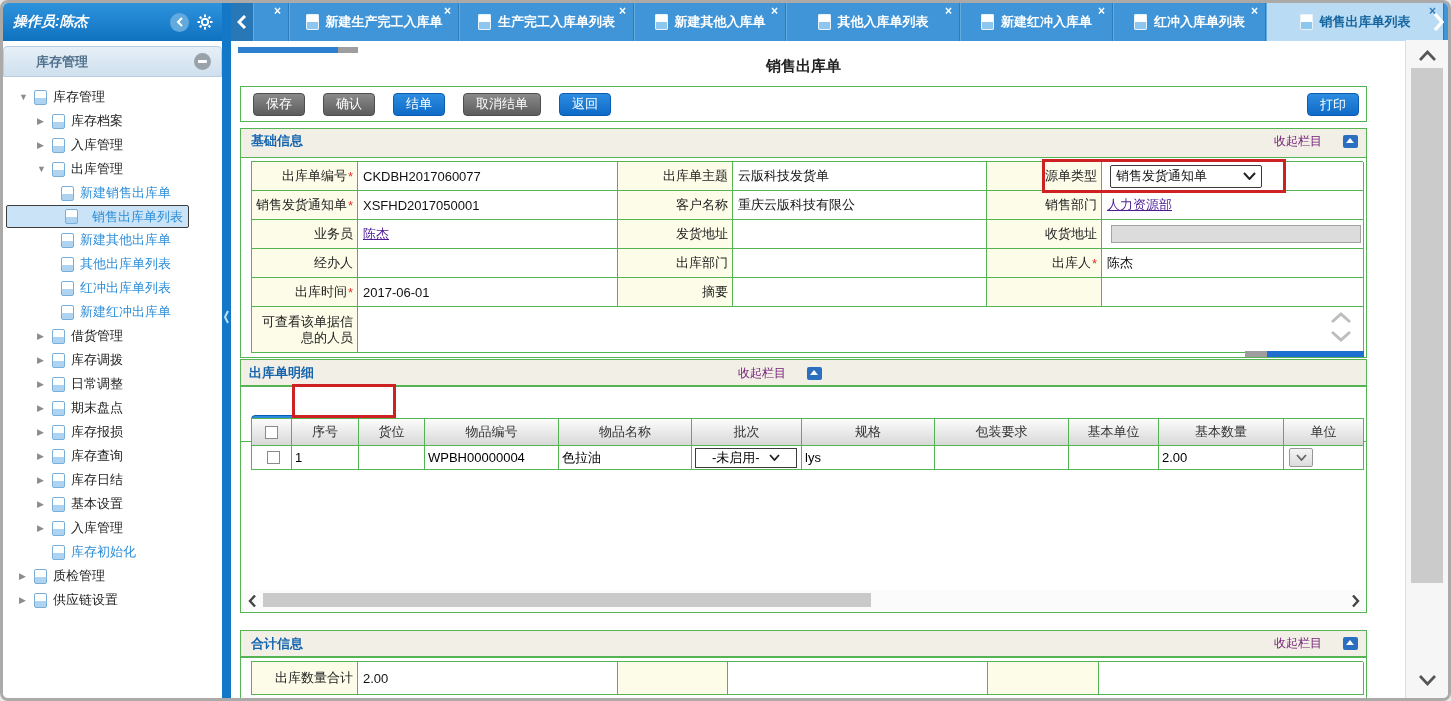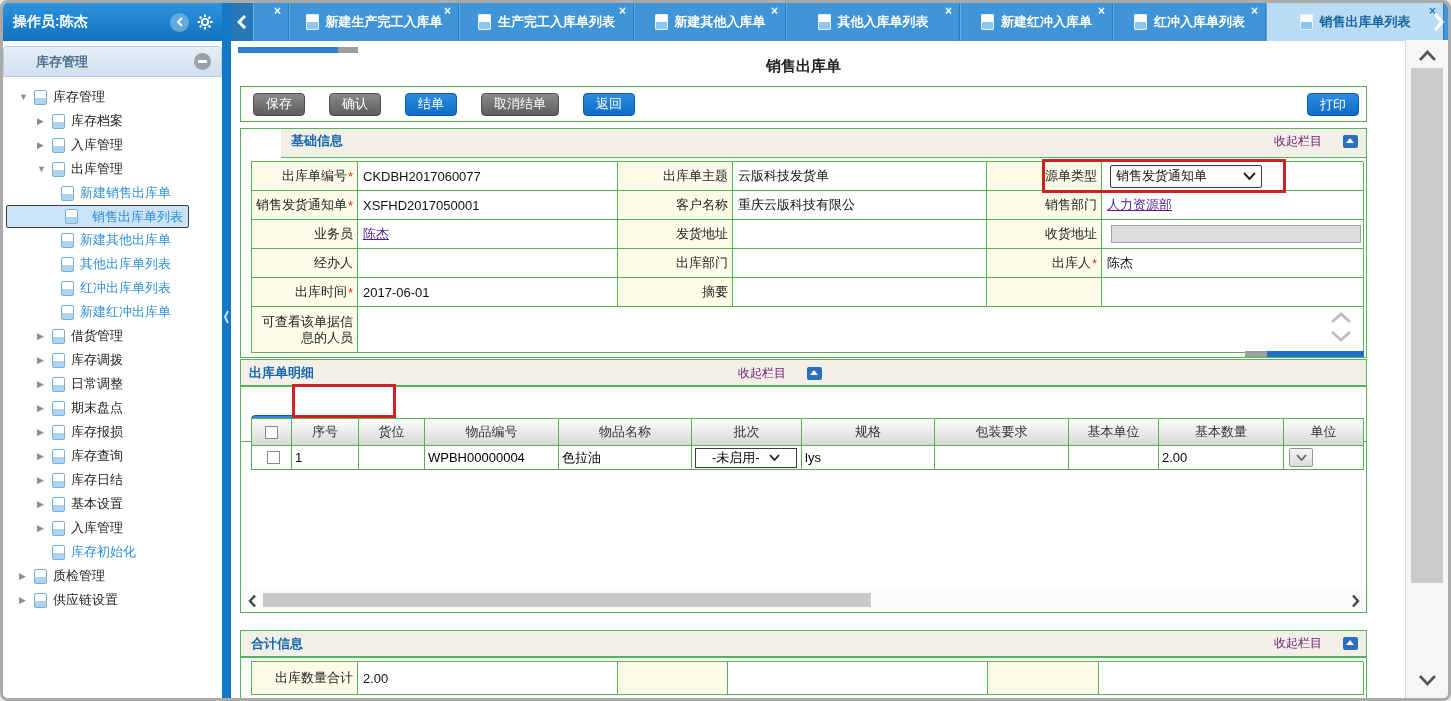--- a/index.html
+++ b/index.html
@@ -4,21 +4,21 @@
 <style>
   * { margin:0; padding:0; box-sizing:border-box; }
   html,body { width:1451px; height:701px; overflow:hidden;
     font-family:"Liberation Sans","DejaVu Sans",sans-serif; background:#e8e8e8; }
   .frame { position:absolute; inset:0; border:3px solid #abaaa9; border-radius:8px;
     overflow:hidden; background:#fff; }
 
   
   .sidebar { position:absolute; left:0; top:0; width:219px; height:100%; background:#fff; }
   .op-bar { height:38px; background:linear-gradient(#2e93dd,#0f72c0); color:#fff;
-    display:flex; align-items:center; padding:0 8px 0 10px; font-size:14px; font-weight:bold; }
+    display:flex; align-items:center; padding:0 8px 0 10px; font-size:14px; font-weight:bold;font-style:italic; }
   .op-bar .sp { flex:1; }
   .circ-btn { width:19px; height:19px; border-radius:50%; background:#62a9dd;
     display:flex; align-items:center; justify-content:center; margin-left:6px; }
   .panel-head { margin-top:5px; height:31px; background:linear-gradient(#e6eff7,#cfe0ee);
     border:1px solid #b9cfe0; border-radius:4px 4px 0 0; display:flex; align-items:center;
     padding:0 10px 0 32px; color:#51718d; font-weight:bold; font-size:13px; }
   .panel-head .sp { flex:1; }
   .minus-circ { width:17px; height:17px; border-radius:50%; background:#9aa2a9; position:relative; }
   .minus-circ::after { content:""; position:absolute; left:4px; top:7px; width:9px; height:3px; background:#fff; border-radius:1px; }
   .tree { padding-top:8px; }
@@ -53,29 +53,29 @@
   
   .content { position:absolute; left:228px; top:38px; right:43px; bottom:0; background:#fff; overflow:hidden; }
   .minibar { position:absolute; left:7px; top:6px; height:6px; display:flex; }
   .minibar .b { width:100px; background:#2e7fd0; }
   .minibar .g { width:20px; background:#9e9e9e; }
   .page-title { position:absolute; left:9px; top:16px; width:1127px; text-align:center;
     font-size:15px; font-weight:bold; color:#222; }
 
   .gbox { border:1px solid #54b454; background:#fff; position:absolute; }
   .toolbar { left:9px; top:45px; width:1127px; height:36px; display:flex; align-items:center;
-    padding-left:12px; gap:24px; }
+    padding-left:12px; gap:18px; }
   .btn { height:23px; padding:0 12px; border-radius:4px; color:#fff; font-size:13px;
     display:inline-flex; align-items:center; justify-content:center; }
   .btn.gray { background:linear-gradient(#8a8a8a,#5c5c5c); border:1px solid #4e4e4e; }
   .btn.blue { background:linear-gradient(#2d8be0,#0e6cc8); border:1px solid #0a5cae; }
   .btn-print { position:absolute; right:7px; top:6px; }
 
   .sec-head { height:29px; background:#f2efe6; border-bottom:1px solid #54b454;
-    display:flex; align-items:center; padding:0 8px 4px 10px;margin-left:40px; }
+    display:flex; align-items:center; padding:0 8px 4px 10px; }
   .sec-title { color:#1565ae; font-weight:bold; font-size:13px; }
   .collapse-link { display:flex; align-items:center; gap:21px; color:#701a75; font-size:12px; }
   .collapse-icon { width:15px; height:13px; background:#2a6fc0; border-radius:2px; position:relative; }
   .collapse-icon::after { content:""; position:absolute; left:3px; top:3px;
     border:4px solid transparent; border-bottom:5px solid #fff; border-top:none; }
 
   
   .sec-basic { left:9px; top:87px; width:1127px; height:230px; }
   .binfo { position:absolute; left:10px; top:32px; width:1112px;
     display:grid; grid-template-columns:106px 260px 115px 254px 115px 262px;

